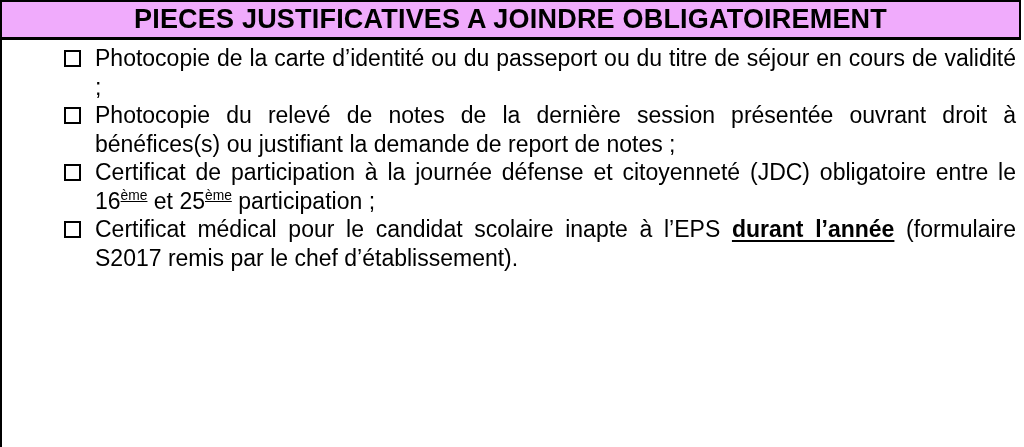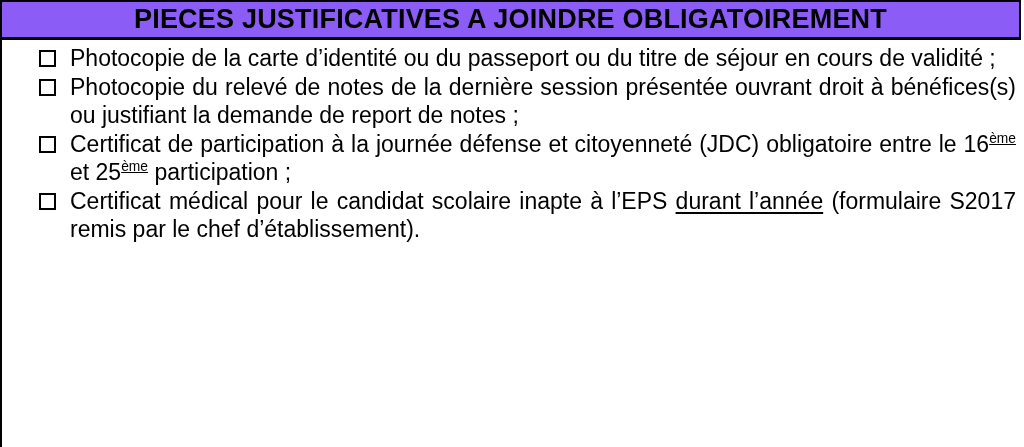--- a/index.html
+++ b/index.html
@@ -14,52 +14,52 @@
   .page { position: relative; width: 1024px; height: 447px; }
   .title-box {
     box-sizing: border-box;
     width: 1021px;
     height: 40px;
     border: 2px solid #000;
     border-bottom-width: 3px;
     display: flex;
     align-items: center;
     justify-content: center;
-    background: #8b5cf6;
+    background: #f0abfc;
   }
   .title {
     font-weight: bold;
     font-size: 27px;
     letter-spacing: 0.2px;
     white-space: nowrap;
   }
   .content {
     box-sizing: border-box;
     width: 1024px;
     min-height: 407px;
     border-left: 2px solid #000;
-    padding: 4px 8px 0 37px;
+    padding: 4px 8px 0 62px;
   }
   .item { display: flex; align-items: flex-start; }
   .checkbox {
     flex: 0 0 auto;
     width: 13px;
     height: 13px;
     border: 2px solid #000;
     background: #fff;
     margin: 6px 14px 0 0;
   }
   .itext {
     flex: 1 1 auto;
     font-size: 23px;
     line-height: 28.5px;
     text-align: justify;
     text-justify: inter-word;
   }
-  .itext .b { font-weight: normal; }
+  .itext .b { font-weight: bold; }
   .itext .u {
     text-decoration: underline;
     text-decoration-thickness: 2px;
     text-underline-offset: 3px;
   }
   .itext sup {
     font-size: 0.6em;
     line-height: 0;
     vertical-align: super;
     text-decoration: underline;

